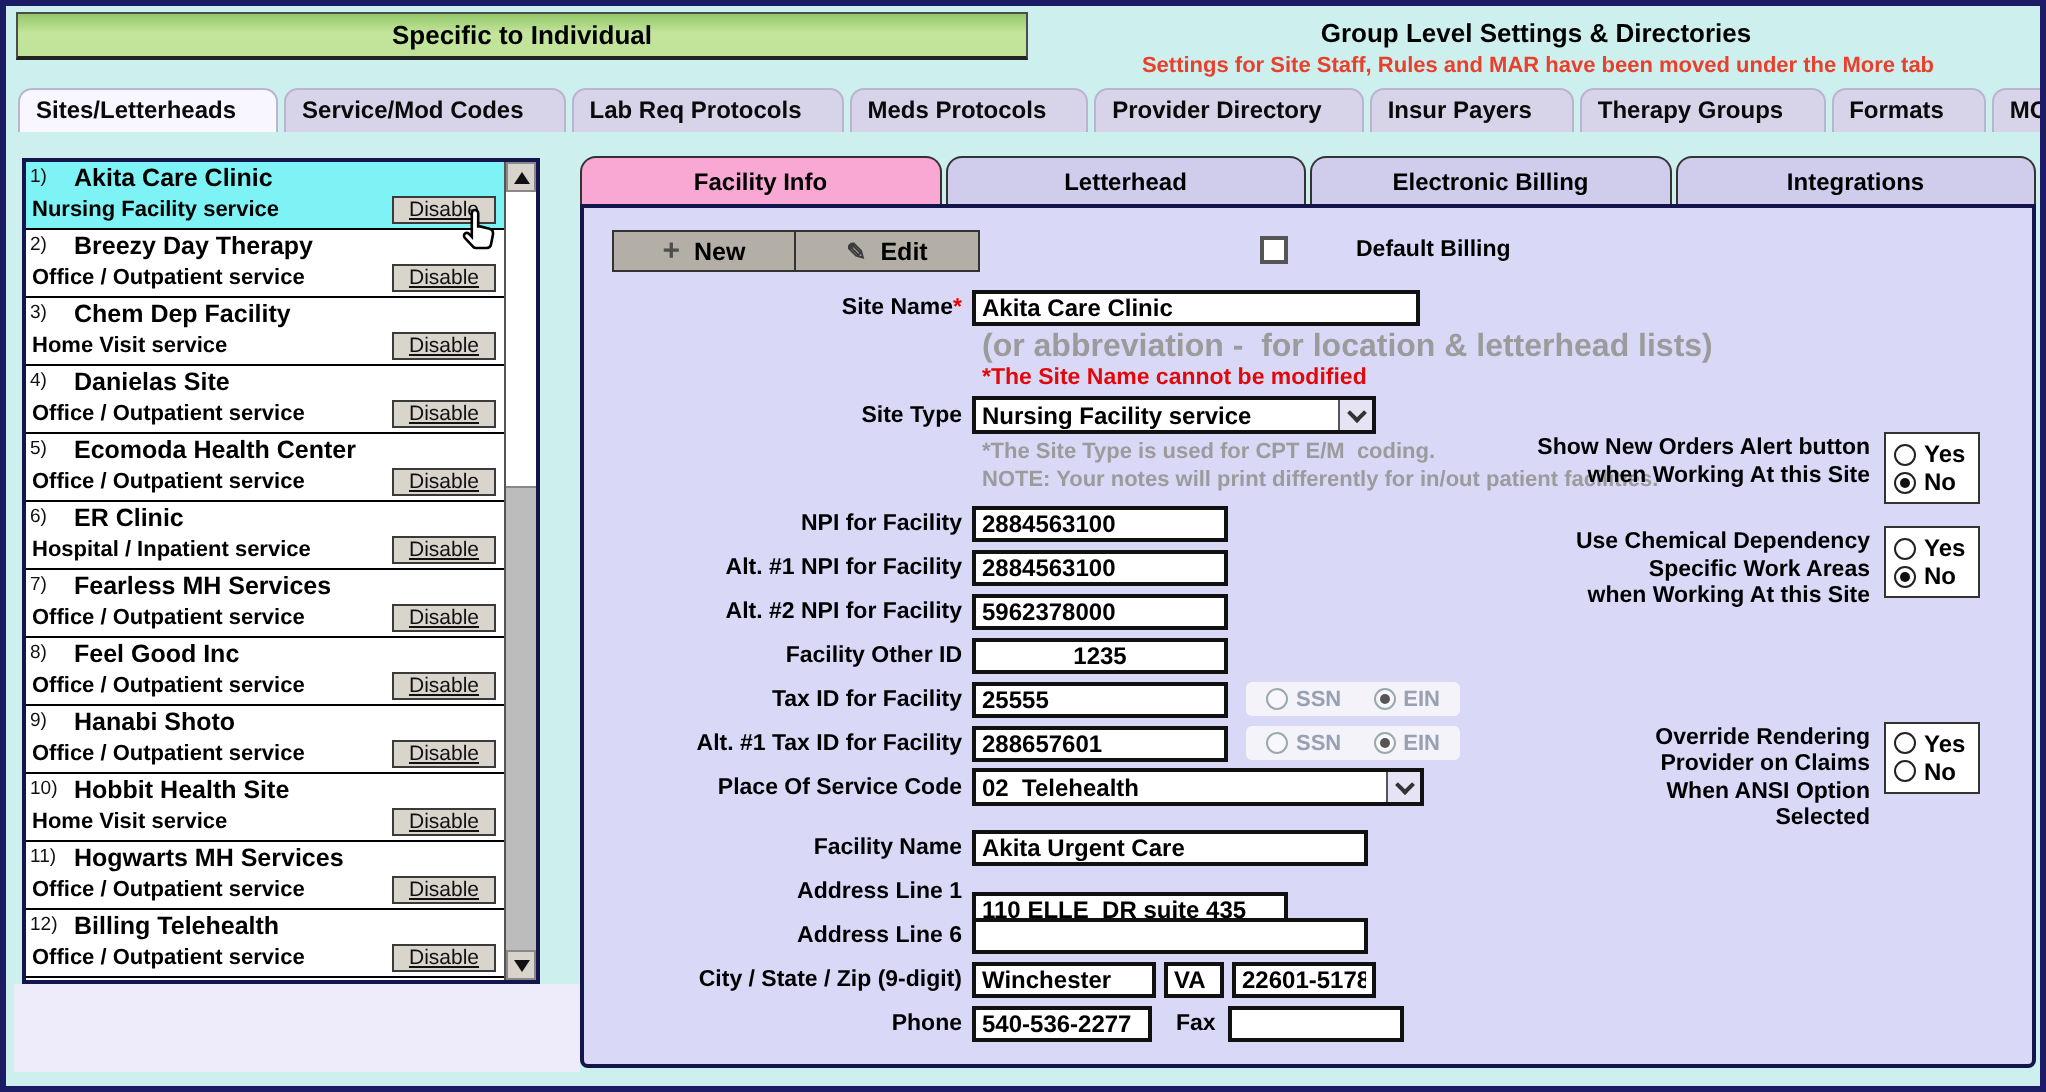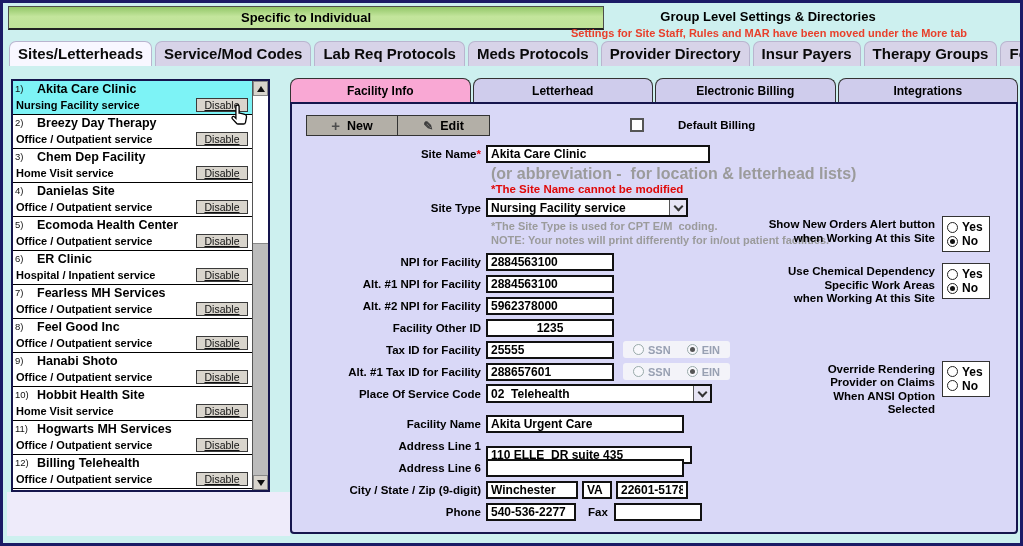--- a/index.html
+++ b/index.html
@@ -6,43 +6,43 @@
   html,body { width:1023px; height:546px; }
   body {
     position:relative;
     font-family:"Liberation Sans", sans-serif;
     background:#cdf0ef;
     border:3px solid #1b1b66;
     overflow:hidden;
   }
   
   .hdr-left {
-    position:absolute; left:5px; top:3px; width:596px; height:24px;
+    position:absolute; left:5px; top:3px; width:506px; height:24px;
     background:linear-gradient(#93c768, #c3e59c 45%, #bfe398);
     border:1px solid #4c4c4c; border-bottom:2px solid #222;
     display:flex; align-items:center; justify-content:center;
     font-weight:bold; font-size:13px; color:#000;
   }
   .hdr-right-title {
     position:absolute; left:515px; top:6px; width:500px;
     text-align:center; font-weight:bold; font-size:13px; color:#000;
   }
   .hdr-right-notice {
     position:absolute; left:515px; top:24px; width:502px;
     text-align:center; font-weight:bold; font-size:11px; color:#e8402c;
   }
   
   .tabbar {
     position:absolute; left:6px; top:41px; width:1011px; height:22px;
     display:flex; gap:3px; justify-content:space-between; align-items:flex-end;
   }
   .mtab {
     background:#d7d3e8; border:1px solid #b9b5cf; border-bottom:none;
-    border-radius:7px 7px 0 0; padding:3px 8px 4px 8px;
-    font-weight:bold; font-size:15px; color:#0a0a0a; white-space:nowrap;
+    border-radius:7px 7px 0 0; padding:3px 20px 4px 8px;
+    font-weight:bold; font-size:12px; color:#0a0a0a; white-space:nowrap;
     cursor:pointer;
   }
   .mtab.active { background:#f8f7ff; }
   
   .left-footer {
     position:absolute; left:4px; top:489px; width:283px; height:44px;
     background:#eeebfa;
   }
   .sidebar {
     position:absolute; left:8px; top:76px; width:259px; height:413px;
@@ -428,21 +428,21 @@
           <span class="arrow"></span>
         </div>
       </div>
 
       <div class="frow gap-top">
         <span class="flabel">Facility Name</span>
         <input class="tinput" style="width: 198px;" value="Akita Urgent Care">
       </div>
       <div class="frow">
         <span class="flabel">Address Line 1</span>
-        <input class="tinput" style="width: 206px; margin-top: 19px;" value="110 ELLE  DR suite 435">
+        <input class="tinput" style="width: 158px; margin-top: 19px;" value="110 ELLE  DR suite 435">
       </div>
       <div class="frow">
         <span class="flabel">Address Line 6</span>
         <input class="tinput" style="width: 198px;" value="">
       </div>
       <div class="frow">
         <span class="flabel">City / State / Zip (9-digit)</span>
         <input class="tinput" style="width: 92px; margin-right: 4px;" value="Winchester">
         <input class="tinput" style="width: 30px; margin-right: 4px;" value="VA">
         <input class="tinput" style="width: 72px;" value="22601-5178">

